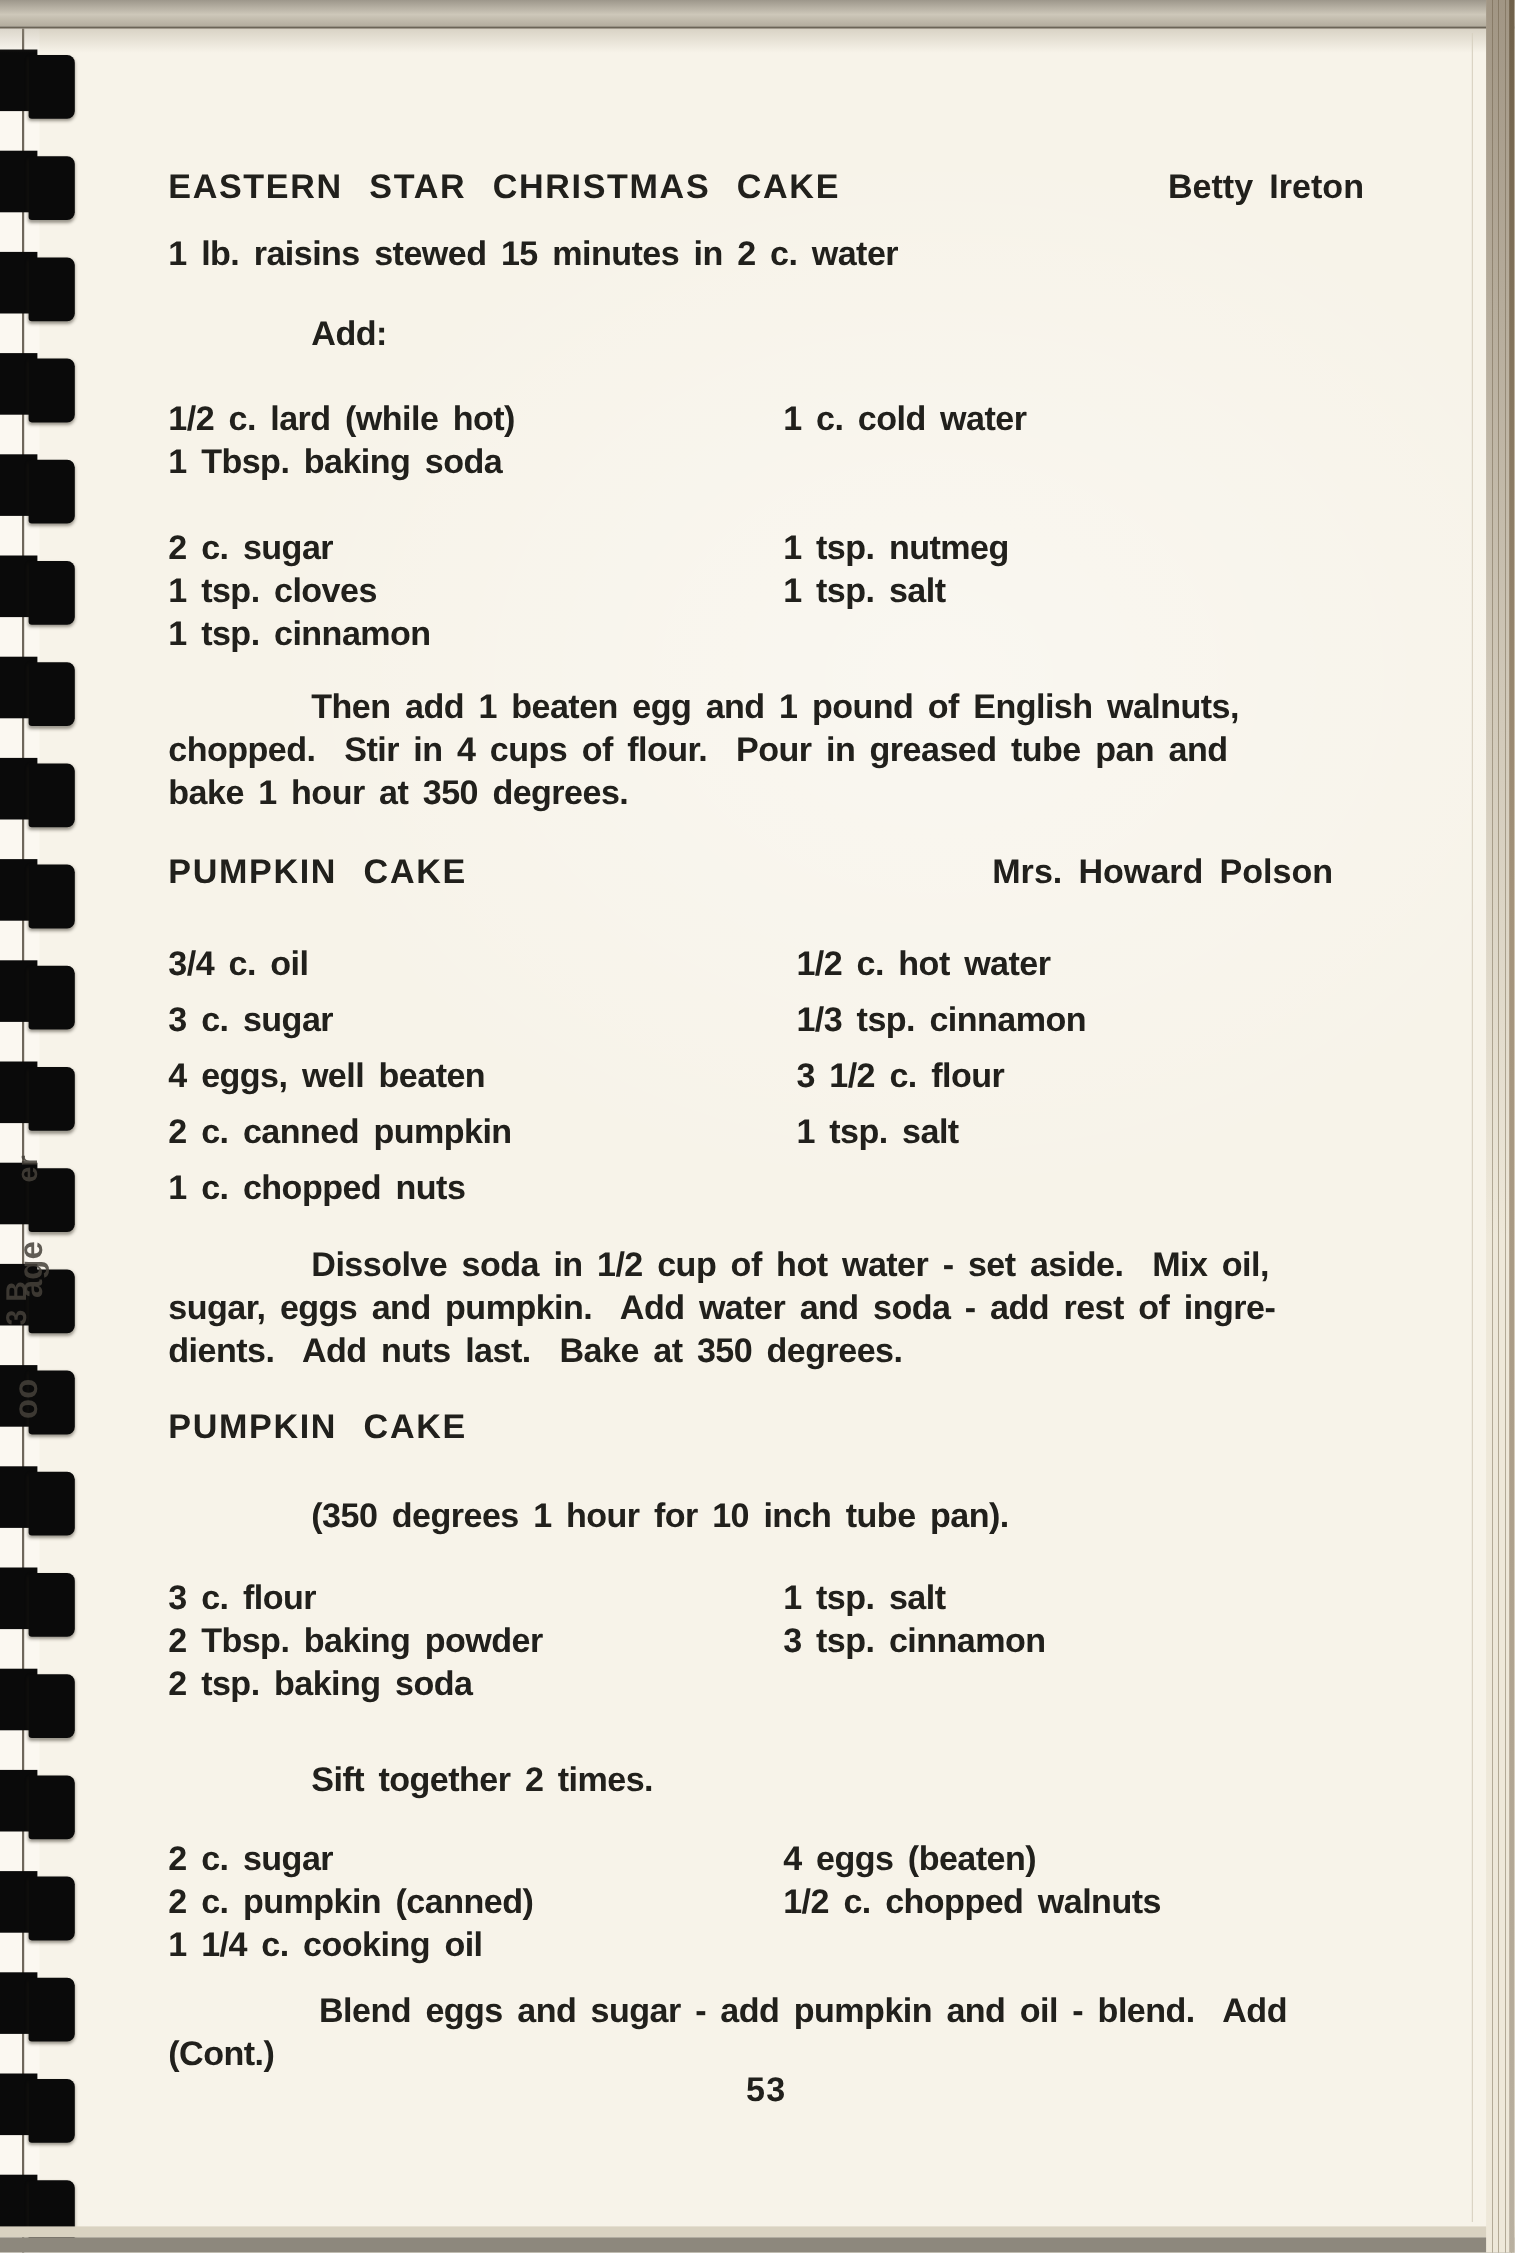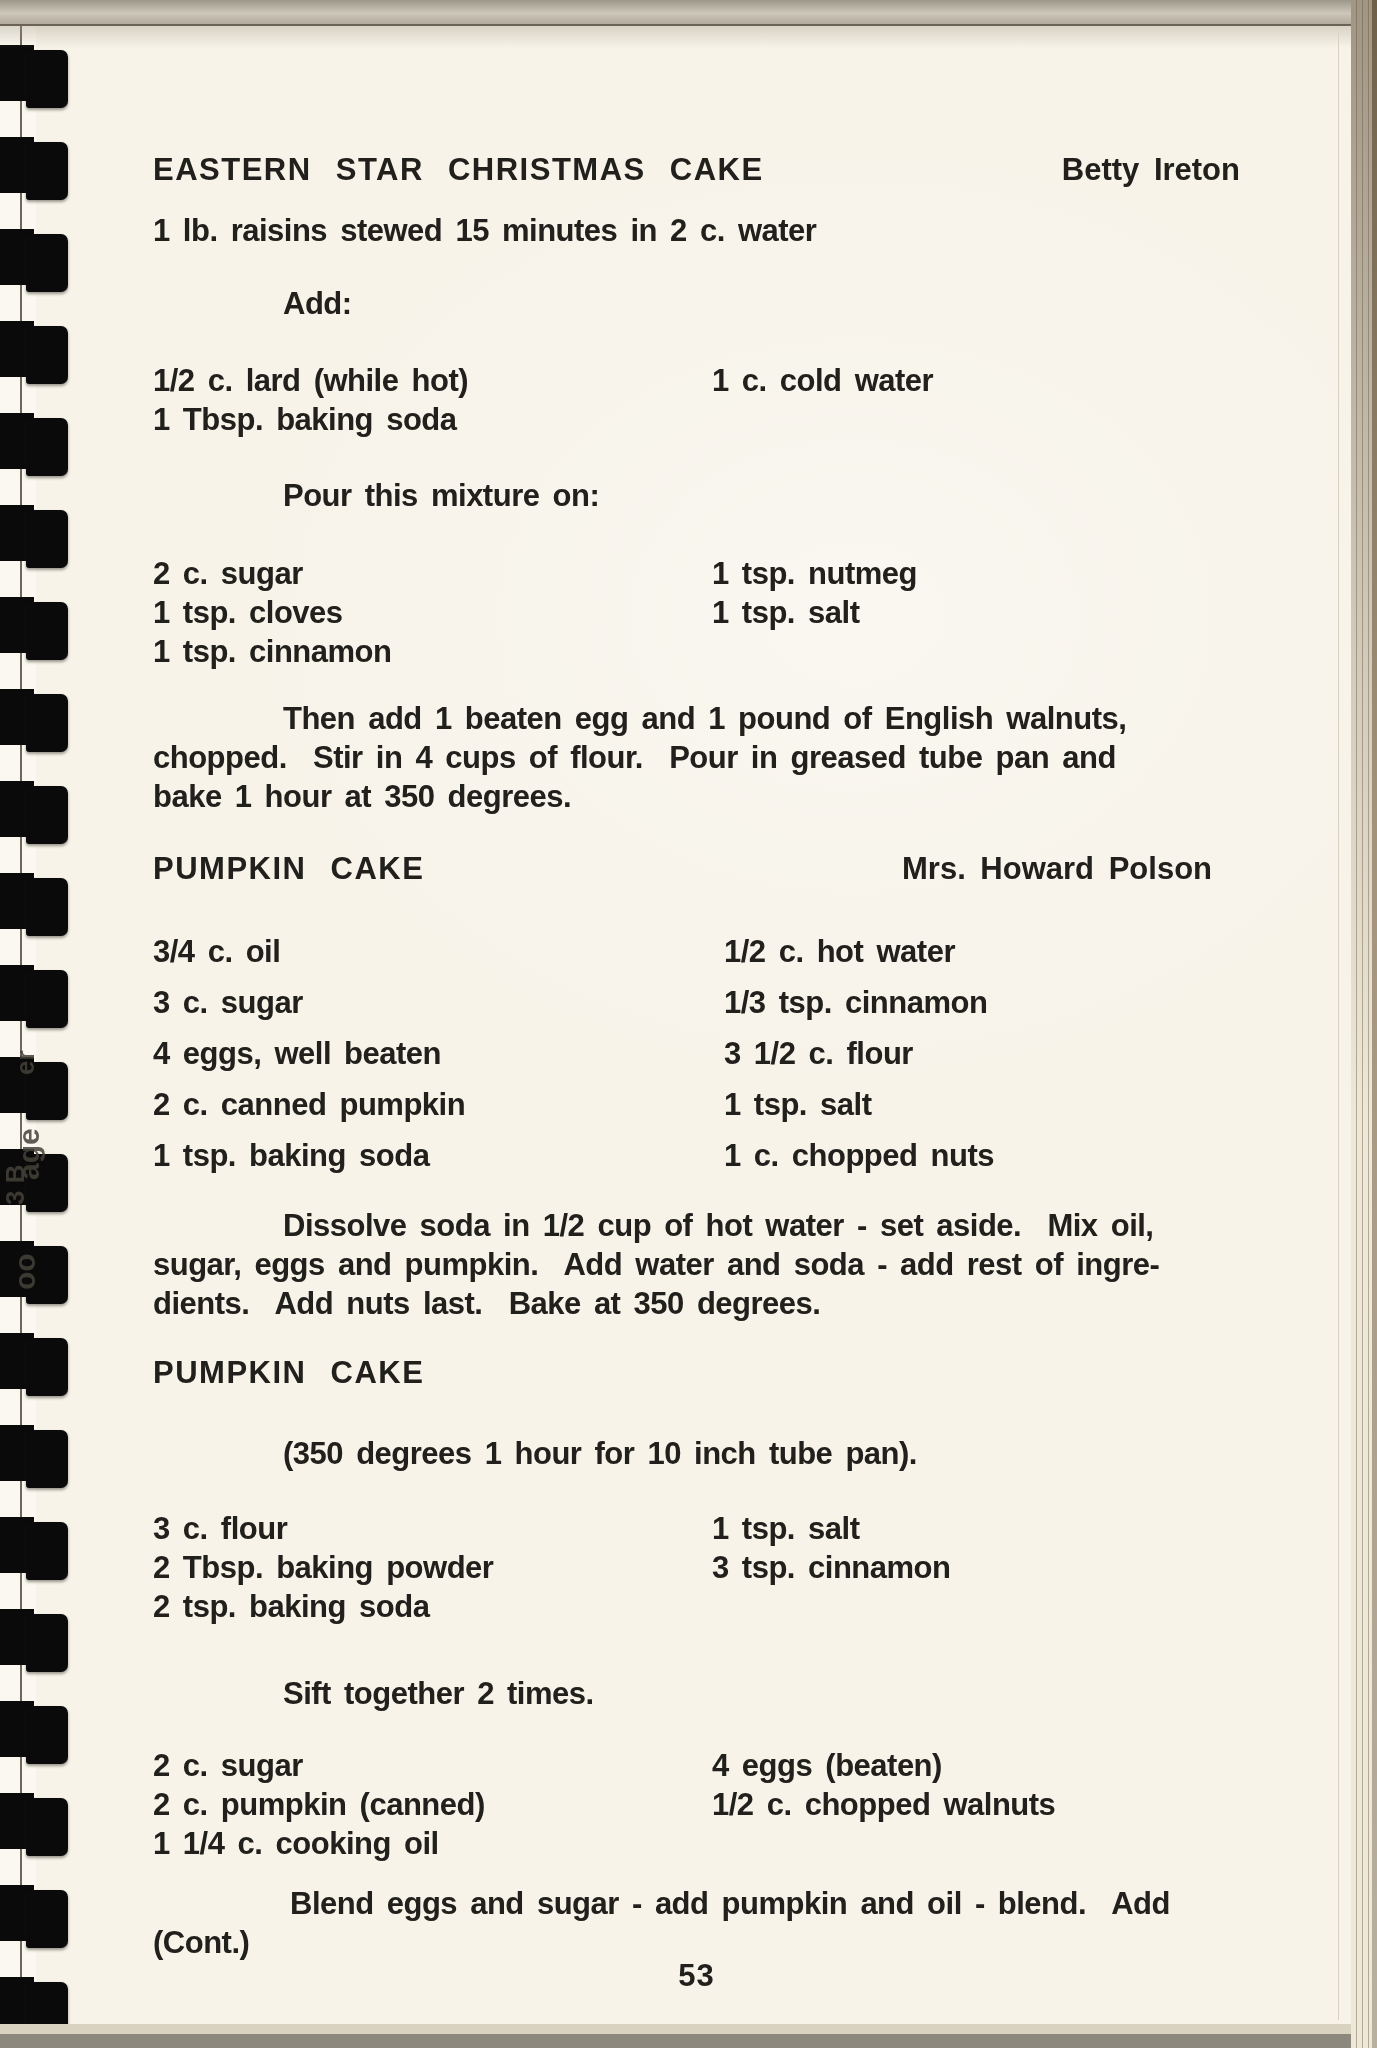--- a/index.html
+++ b/index.html
@@ -104,21 +104,20 @@
 
     <div class="line ind" style="margin-top:34px;">Add:</div>
 
     <div class="grid" style="margin-top:38px;">
       <span>1/2 c. lard (while hot)</span>
         <span>1 c. cold water</span>
       <span>1 Tbsp. baking soda</span>
         <span></span>
     </div>
 
-    <div class="line ind" style="margin-top:37px;">Pour this mixture on:</div>
 
     <div class="grid" style="margin-top:39px;">
       <span>2 c. sugar</span>
         <span>1 tsp. nutmeg</span>
       <span>1 tsp. cloves</span>
         <span>1 tsp. salt</span>
       <span>1 tsp. cinnamon</span>
         <span></span>
     </div>
 
@@ -135,21 +134,20 @@
 
     <div class="grid" style="margin-top:43px;gap:12px;">
       <span>3/4 c. oil</span>
         <span>1/2 c. hot water</span>
       <span>3 c. sugar</span>
         <span>1/3 tsp. cinnamon</span>
       <span>4 eggs, well beaten</span>
         <span>3 1/2 c. flour</span>
       <span>2 c. canned pumpkin</span>
         <span>1 tsp. salt</span>
-      <span>1 tsp. baking soda</span>
         <span>1 c. chopped nuts</span>
     </div>
 
     <div style="margin-top:31px;">
       <div class="pline ind">Dissolve soda in 1/2 cup of hot water - set aside.  Mix oil,</div>
       <div class="pline">sugar, eggs and pumpkin.  Add water and soda - add rest of ingre-</div>
       <div class="pline">dients.  Add nuts last.  Bake at 350 degrees.</div>
     </div>
 
     <div class="title-row" style="margin-top:30px;">

